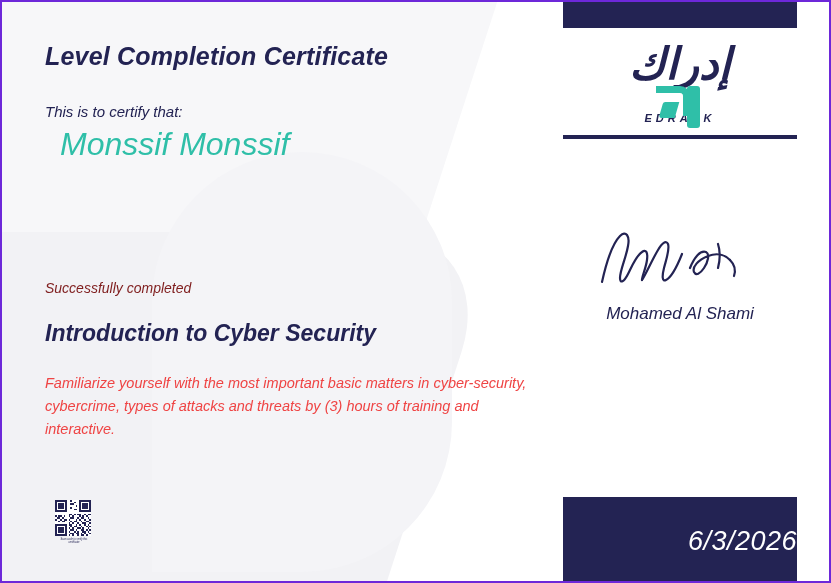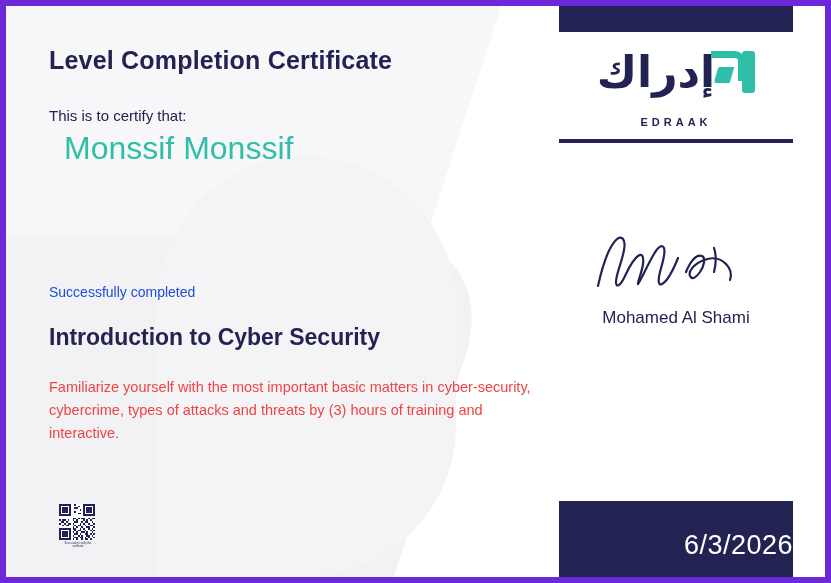--- a/index.html
+++ b/index.html
@@ -8,23 +8,24 @@
     background: #ffffff;
   }
   body {
     font-family: "Liberation Sans", sans-serif;
   }
   .certificate {
     position: relative;
     width: 831px;
     height: 583px;
     background: #ffffff;
-    border: 6px solid #6d28d9;
+    border: 2px solid #6d28d9;
     box-sizing: border-box;
     overflow: hidden;
+    font-style: italic;
   }
 
   
   .bg-shape-a {
     position: absolute;
     left: -120px;
     top: -40px;
     width: 560px;
     height: 420px;
     background: #f7f7f9;
@@ -89,20 +90,21 @@
     left: 0;
     top: 40px;
     width: 234px;
     text-align: center;
   }
   .logo-row {
     display: flex;
     align-items: center;
     justify-content: center;
     height: 52px;
+    flex-direction: column;
   }
   .logo-arabic {
     color: #232353;
     font-size: 44px;
     font-weight: bold;
     font-family: "DejaVu Sans", sans-serif;
     line-height: 1;
   }
   .logo-mark {
     position: relative;
@@ -196,21 +198,21 @@
     margin-left: 15px;
     font-size: 32px;
     color: #2fbfa8;
     font-weight: normal;
   }
   .completed-label {
     position: absolute;
     left: 0;
     top: 278px;
     font-size: 14px;
-    color: #1d4ed8;
+    color: #7f1d1d;
   }
   .course-title {
     position: absolute;
     left: 0;
     top: 318px;
     font-size: 23px;
     font-weight: bold;
     color: #232353;
   }
   .course-desc {

